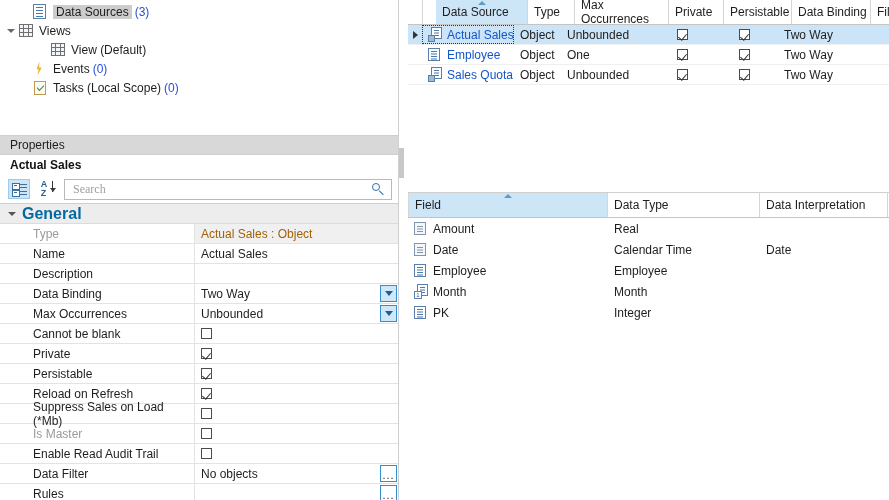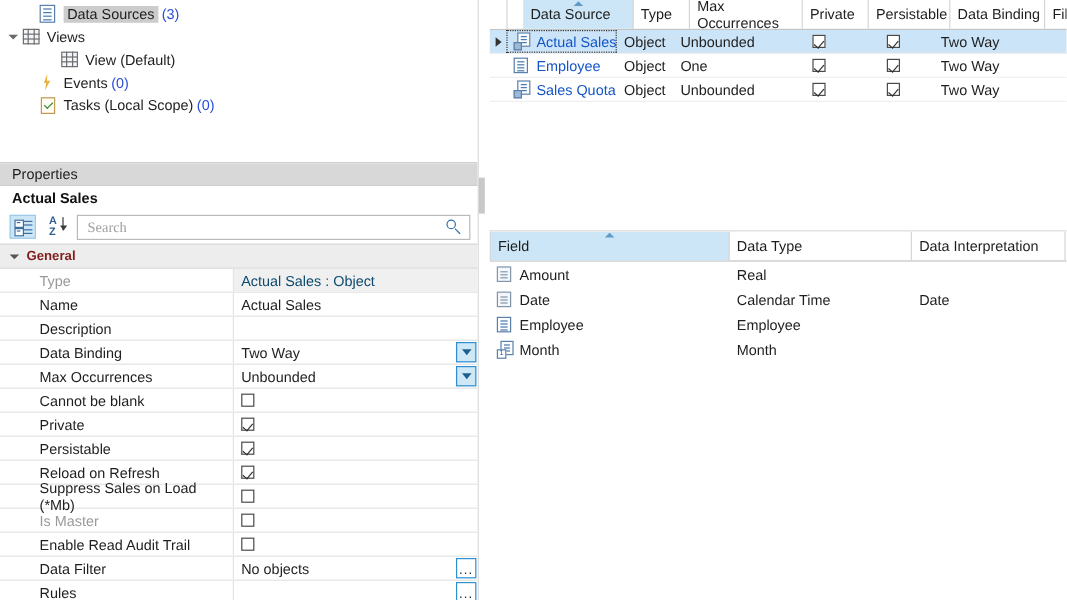--- a/index.html
+++ b/index.html
@@ -75,30 +75,30 @@
   .search-box input::placeholder{color:#a0a0a0;}
   .ic-search{width:13px;height:13px;position:relative;flex:0 0 13px;}
   .ic-search .ring{position:absolute;left:0;top:0;width:8px;height:8px;border:1.4px solid #2f6fa8;
        border-radius:50%;box-sizing:border-box;}
   .ic-search .hnd{position:absolute;left:7px;top:7px;width:6px;height:1.4px;background:#2f6fa8;
        transform:rotate(45deg);transform-origin:left center;}
 
   
   .pgrid{border-top:1px solid #cfcfcf;background:#fff;}
   .pg-cat{height:19px;display:flex;align-items:center;background:#ededed;
-       border-bottom:1px solid #dcdcdc;font-weight:bold;font-size:11px;color:#7f1d1d;padding-left:8px;}
+       border-bottom:1px solid #dcdcdc;font-weight:bold;font-size:16px;color:#0369a1;padding-left:8px;}
   .pg-cat .tri{width:0;height:0;border-left:4px solid transparent;border-right:4px solid transparent;
        border-top:4px solid #555;margin-right:6px;}
   .pg-row{height:19px;display:flex;align-items:stretch;border-bottom:1px solid #e3e3e3;}
   .pg-name{width:195px;flex:0 0 195px;display:flex;align-items:center;padding-left:33px;
        box-sizing:border-box;border-right:1px solid #e3e3e3;font-size:12px;color:#1e1e1e;}
   .pg-name.dim{color:#9a9a9a;}
   .pg-val{flex:1;display:flex;align-items:center;padding-left:6px;position:relative;
        font-size:12px;color:#1e1e1e;}
-  .pg-val.dim{color:#0c4a6e;}
+  .pg-val.dim{color:#a16207;}
   .pg-val.grey{background:#f0f0f0;}
   .cb{width:11px;height:11px;border:1px solid #4a4a4a;background:#fff;position:relative;
       box-sizing:border-box;}
   .cb.on:after{content:"";position:absolute;left:2px;top:1.5px;width:4px;height:7px;
       border-right:1.6px solid #333;border-bottom:1.6px solid #333;transform:rotate(40deg);}
   .dd{position:absolute;right:1px;top:1px;bottom:1px;width:17px;background:#cfe8f8;
       border:1px solid #2f8fd0;box-sizing:border-box;display:flex;align-items:center;justify-content:center;}
   .dd:after{content:"";width:0;height:0;border-left:4px solid transparent;
       border-right:4px solid transparent;border-top:5px solid #1e5f8f;}
   .ellip{position:absolute;right:1px;top:1px;bottom:1px;width:17px;background:#fff;
@@ -513,16 +513,28 @@
               <span class="gi-multi">
                 <i></i>
               </span>
               <span class="num">1</span>
             </span>
             <span>Month</span>
           </div>
           <div class="gc" style="flex: 0 0 152px;">Month</div>
           <div class="gc" style="flex: 0 0 128px;"></div>
         </div>
+        <div class="grow" style="height: 21px; border-bottom: none;">
+          <div class="gc namecell" style="flex: 0 0 200px;">
+            <span class="gi">
+              <span class="gi-obj">
+                <i></i>
+              </span>
+            </span>
+            <span>PK</span>
+          </div>
+          <div class="gc" style="flex: 0 0 152px;">Integer</div>
+          <div class="gc" style="flex: 0 0 128px;"></div>
+        </div>
       </div>
   </div>
 
 </div>
 
 </body></html>

